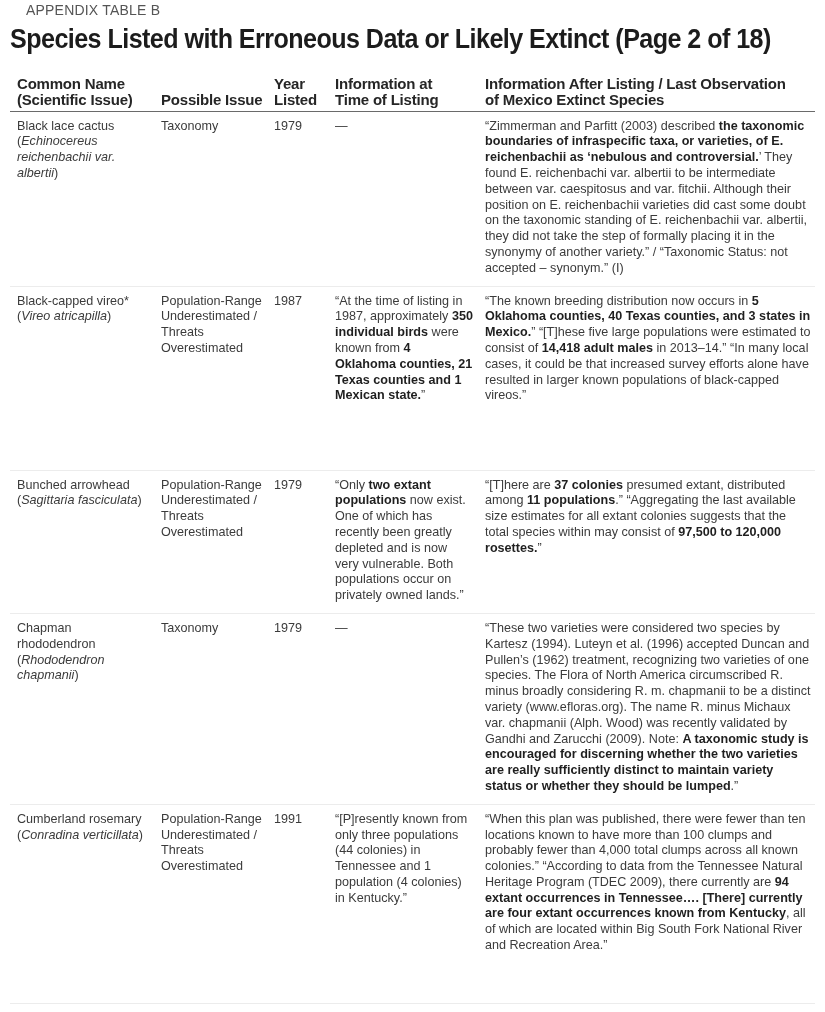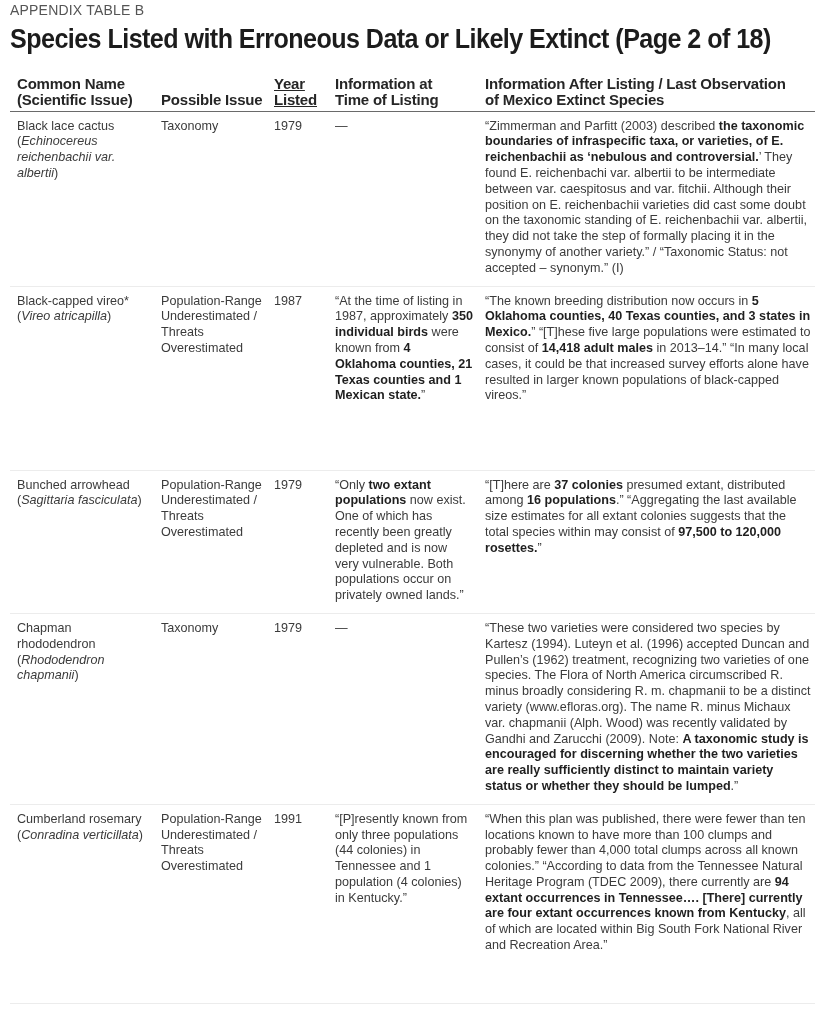--- a/index.html
+++ b/index.html
@@ -3,21 +3,21 @@
 <meta charset="utf-8">
 <style>
   html, body { margin: 0; padding: 0; background: #ffffff; }
   body {
     width: 825px; height: 1012px; overflow: hidden;
     font-family: "Liberation Sans", sans-serif;
     color: #3a3a3a;
   }
   .page { position: relative; padding: 0 10px 0 10px; }
   .kicker {
-    position: absolute; left: 10px; top: 2px;
+    position: absolute; left: 26px; top: 2px;
     font-size: 14px; letter-spacing: 0.2px; color: #555;
     font-family: "Liberation Sans", sans-serif;
   }
   .title {
     position: absolute; left: 10px; top: 24px;
     font-size: 27px; font-weight: bold; color: #1c1c1c;
     letter-spacing: -0.6px;
     font-family: "Liberation Sans", sans-serif;
     transform: scaleX(0.93); transform-origin: left top;
     white-space: nowrap;
@@ -35,21 +35,21 @@
     letter-spacing: -0.2px;
   }
   td {
     vertical-align: top; padding: 7px 4px 9px 7px;
     border-bottom: 1px solid #ececec;
     color: #3b3b3b;
   }
   td b { color: #1f1f1f; }
   .col1 { width: 133px; }
   .col2 { width: 102px; }
-  .col3 { width: 50px; text-decoration: underline; }
+  .col3 { width: 50px; }
   .col4 { width: 139px; }
   .col5 { width: auto; margin-left: 17px; }
   i { font-style: italic; }
   tr.r1 td { height: 167px; }
   tr.r2 td { height: 102px; }
   tr.r3 td { height: 150px; }
   tr.r4 td { height: 182px; }
   tr.r5 td { height: 134px; }
 </style>
 </head>
@@ -82,21 +82,21 @@
           <td>Population-Range Underestimated / Threats Overestimated</td>
           <td>1987</td>
           <td><span>“At the time of listing in 1987, approximately </span><b>350 individual birds</b><span> were known from </span><b>4 Oklahoma counties, 21 Texas counties and 1 Mexican state.</b><span>”</span></td>
           <td><span>“The known breeding distribution now occurs in </span><b>5 Oklahoma counties, 40 Texas counties, and 3 states in Mexico.</b><span>” “[T]hese five large populations were estimated to consist of </span><b>14,418 adult males</b><span> in 2013–14.” “In many local cases, it could be that increased survey efforts alone have resulted in larger known populations of black-capped vireos.”</span></td>
         </tr>
         <tr class="r2">
           <td><span>Bunched arrowhead</span><br><span>(</span><i>Sagittaria fasciculata</i><span>)</span></td>
           <td>Population-Range Underestimated / Threats Overestimated</td>
           <td>1979</td>
           <td><span>“Only </span><b>two extant populations</b><span> now exist. One of which has recently been greatly depleted and is now very vulnerable. Both populations occur on privately owned lands.”</span></td>
-          <td><span>“[T]here are </span><b>37 colonies</b><span> presumed extant, distributed among </span><b>16 populations</b><span>.” “Aggregating the last available size estimates for all extant colonies suggests that the total species within may consist of </span><b>97,500 to 120,000 rosettes.</b><span>”</span></td>
+          <td><span>“[T]here are </span><b>37 colonies</b><span> presumed extant, distributed among </span><b>11 populations</b><span>.” “Aggregating the last available size estimates for all extant colonies suggests that the total species within may consist of </span><b>97,500 to 120,000 rosettes.</b><span>”</span></td>
         </tr>
         <tr class="r3">
           <td><span>Chapman rhododendron</span><br><span>(</span><i>Rhododendron chapmanii</i><span>)</span></td>
           <td>Taxonomy</td>
           <td>1979</td>
           <td><span>—</span></td>
           <td><span>“These two varieties were considered two species by Kartesz (1994). Luteyn et al. (1996) accepted Duncan and Pullen’s (1962) treatment, recognizing two varieties of one species. The Flora of North America circumscribed R. minus broadly considering R. m. chapmanii to be a distinct variety (www.efloras.org). The name R. minus Michaux var. chapmanii (Alph. Wood) was recently validated by Gandhi and Zarucchi (2009). Note: </span><b>A taxonomic study is encouraged for discerning whether the two varieties are really sufficiently distinct to maintain variety status or whether they should be lumped</b><span>.”</span></td>
         </tr>
         <tr class="r4">
           <td><span>Cumberland rosemary</span><br><span>(</span><i>Conradina verticillata</i><span>)</span></td>

